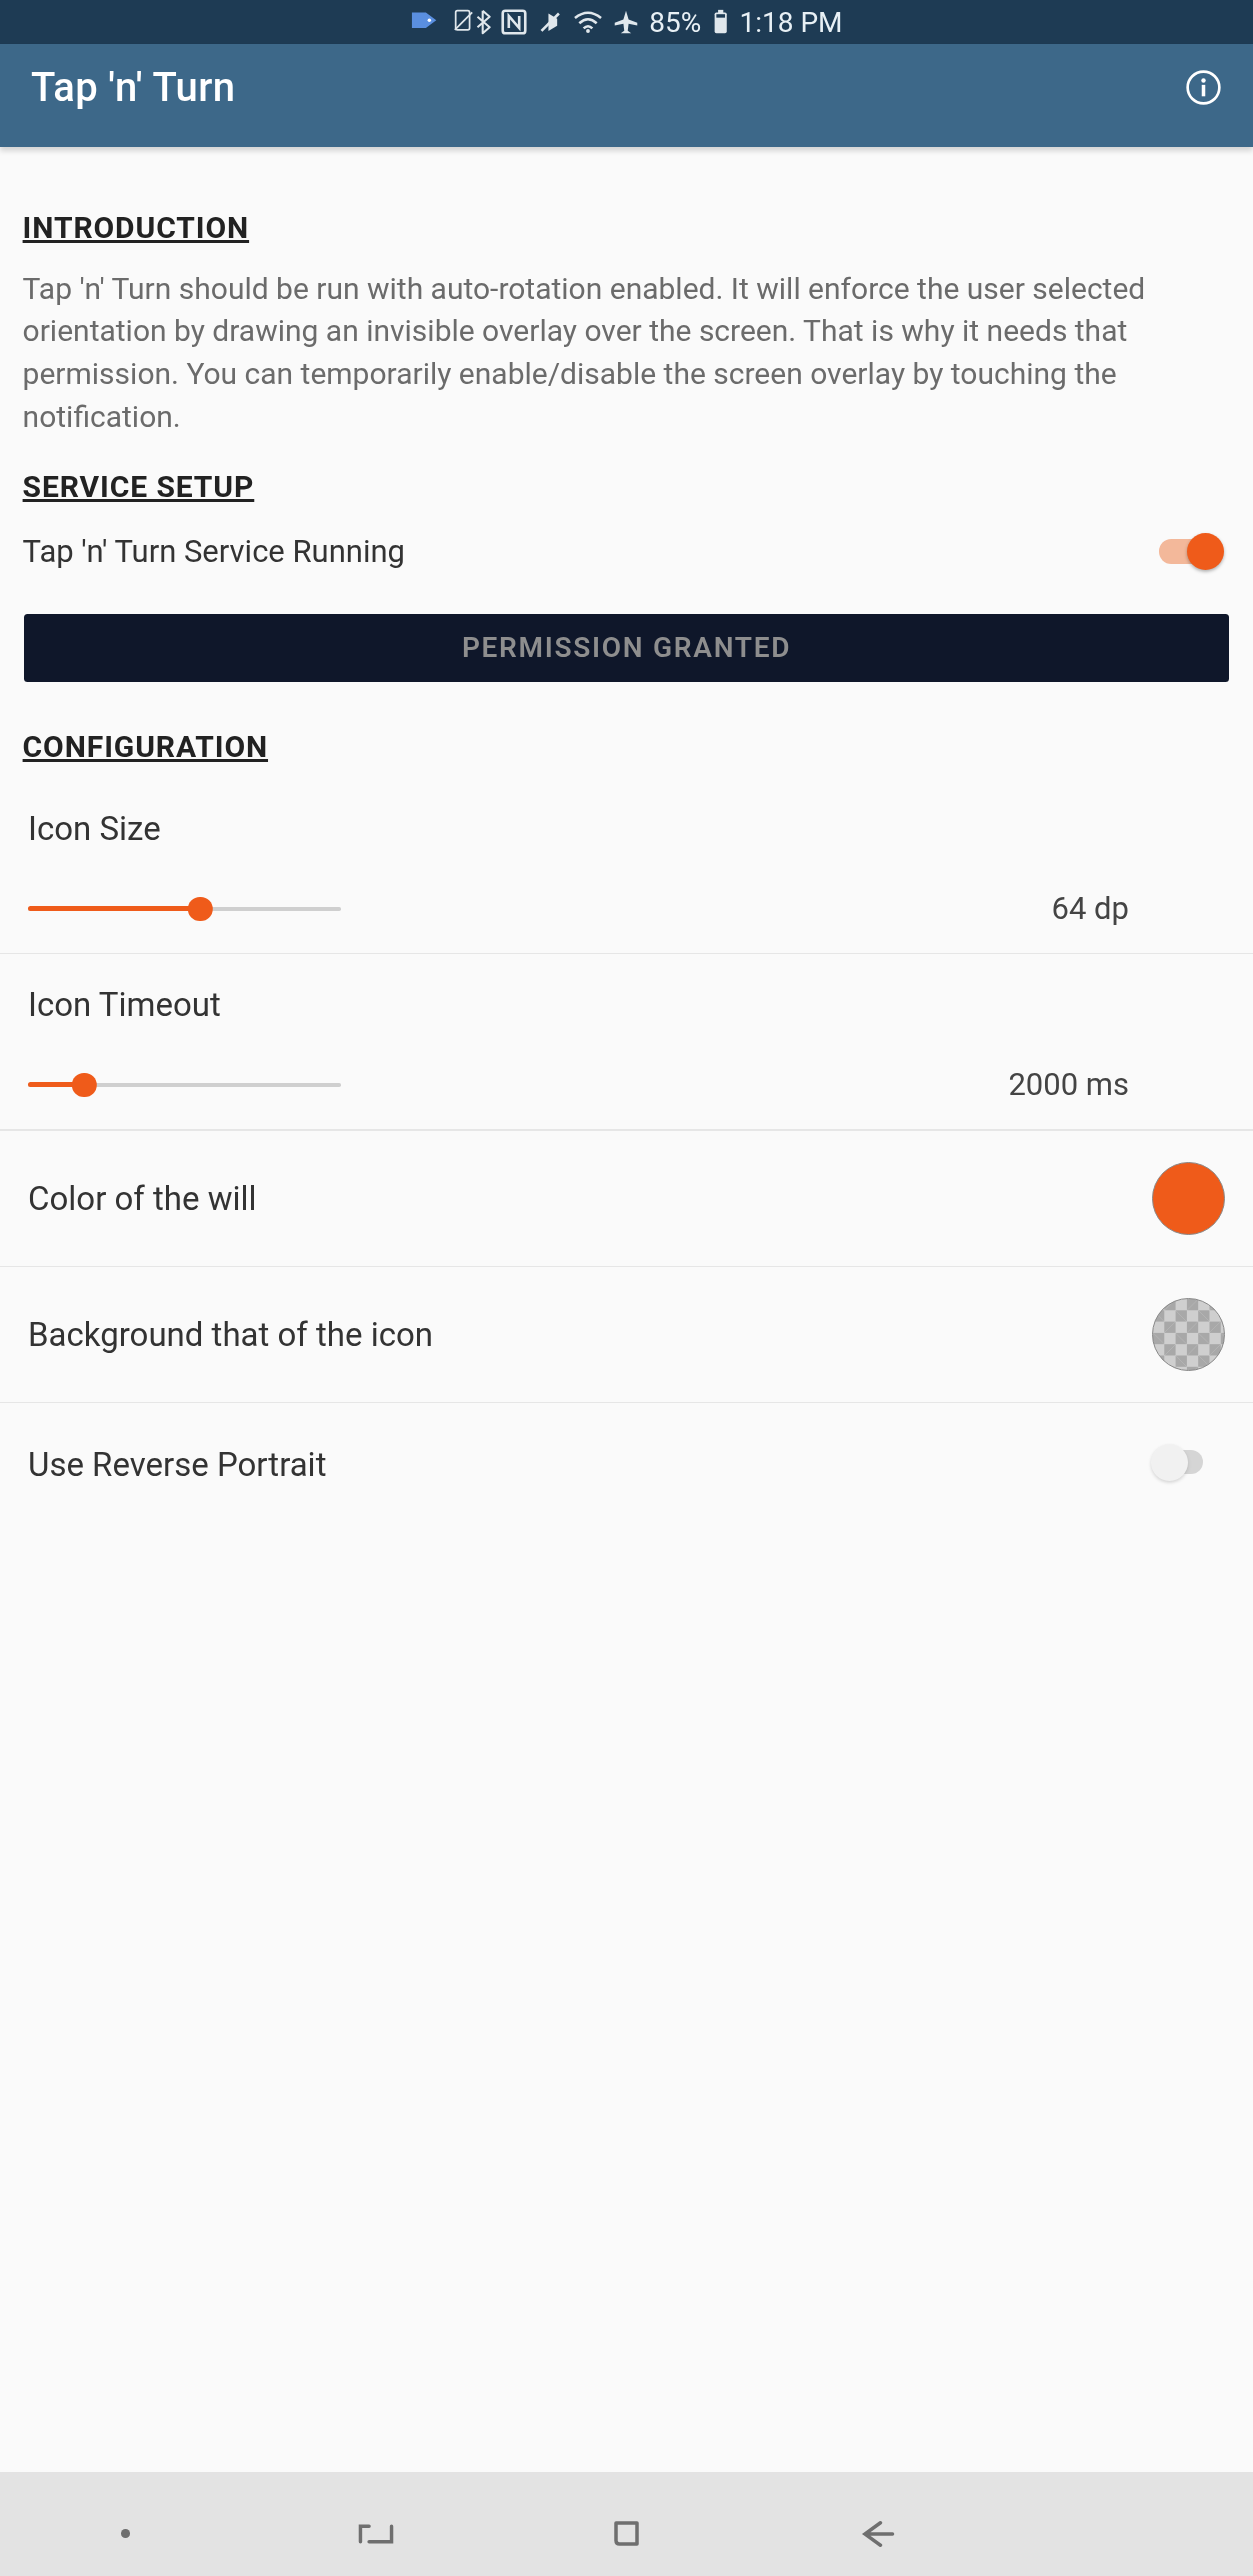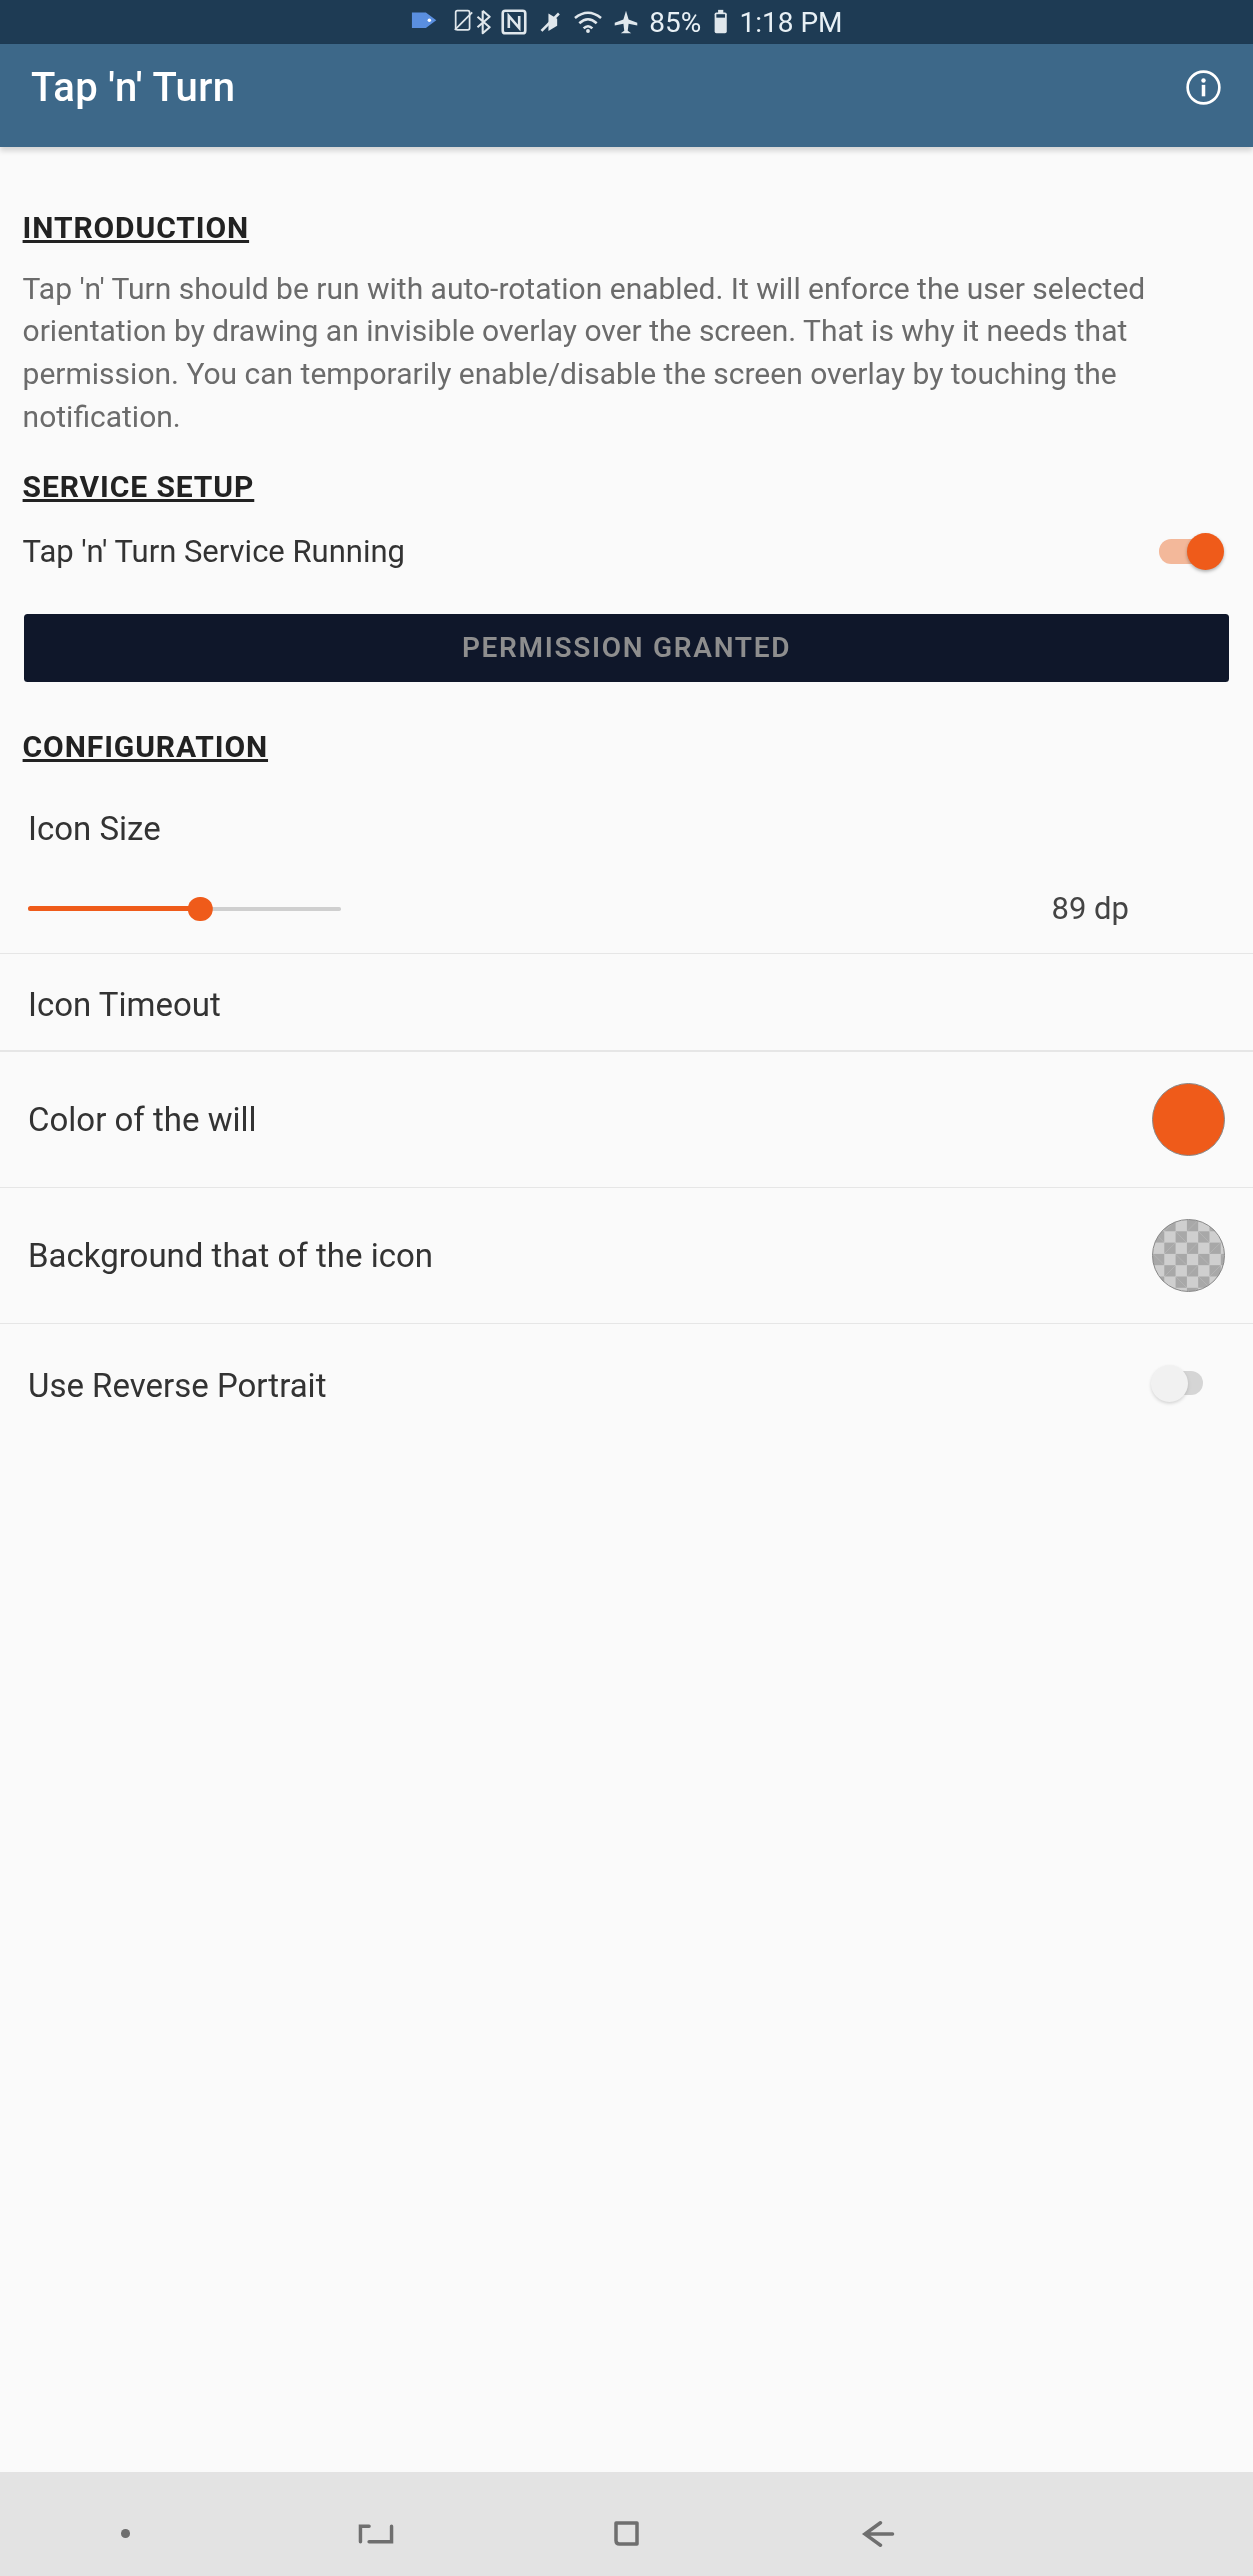--- a/index.html
+++ b/index.html
@@ -179,26 +179,34 @@
   <div class="section-header config-section-header">CONFIGURATION</div>
 
   <div class="config-item first">
     <div class="config-label">Icon Size</div>
     <div class="slider-row">
       <div class="slider">
         <div class="slider-track-bg"></div>
         <div class="slider-track-fg" style="width:55%;"></div>
         <div class="slider-thumb" style="left:55%;"></div>
       </div>
-      <div class="slider-value">89 dp</div>
+      <div class="slider-value">64 dp</div>
     </div>
   </div>
 
   <div class="config-item">
     <div class="config-label">Icon Timeout</div>
+    <div class="slider-row">
+      <div class="slider">
+        <div class="slider-track-bg"></div>
+        <div class="slider-track-fg" style="width:18%;"></div>
+        <div class="slider-thumb" style="left:18%;"></div>
+      </div>
+      <div class="slider-value">2000 ms</div>
+    </div>
   </div>
 
   <div class="color-row first">
     <div class="config-label">Color of the will</div>
     <div class="color-swatch swatch-orange"></div>
   </div>
 
   <div class="color-row">
     <div class="config-label">Background that of the icon</div>
     <div class="color-swatch swatch-checker"></div>

